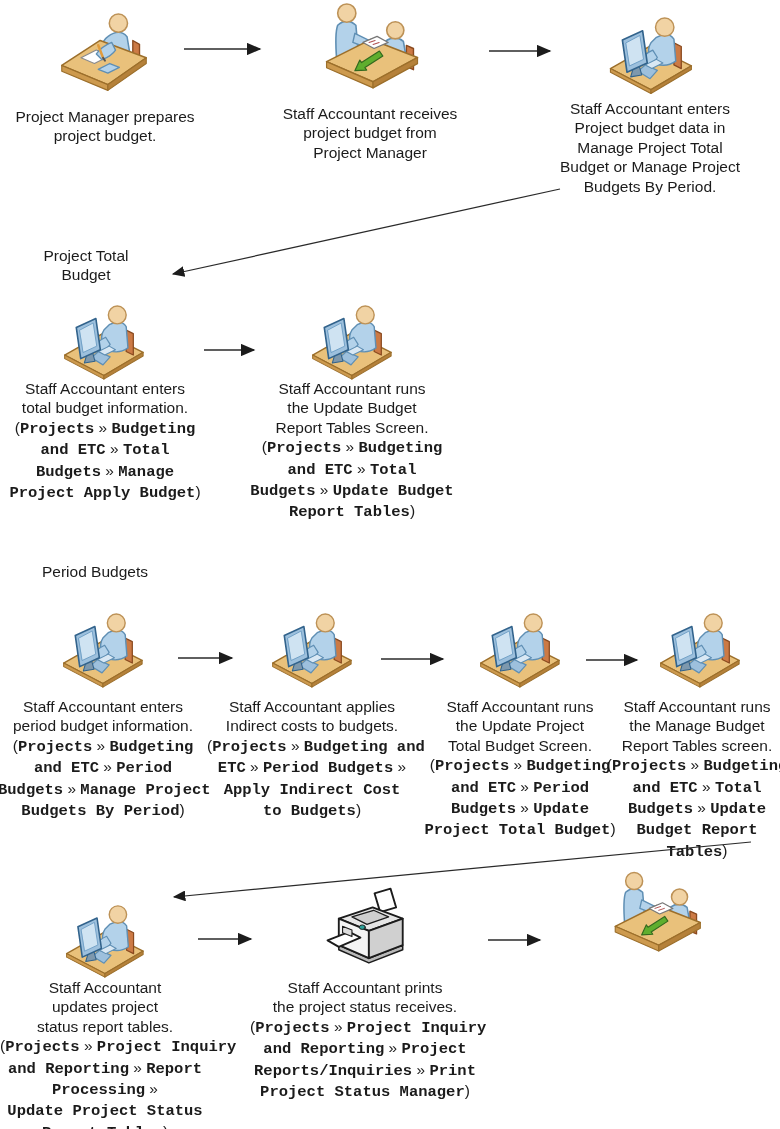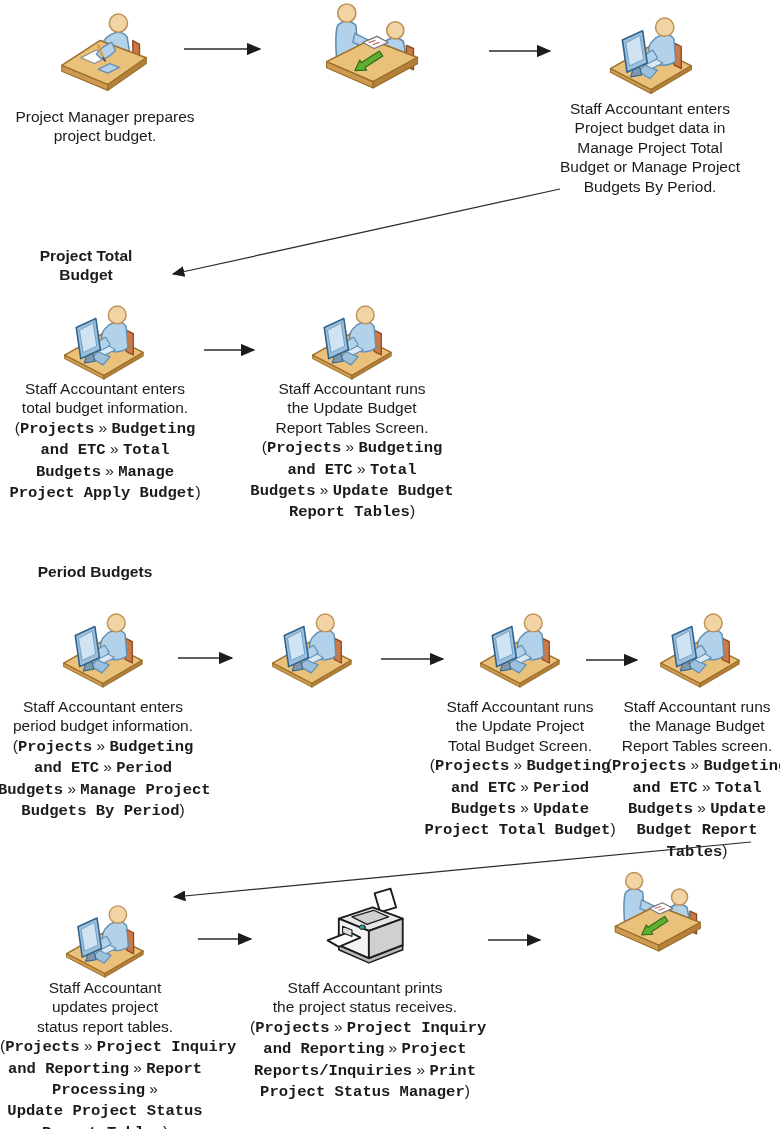--- a/index.html
+++ b/index.html
@@ -8,21 +8,21 @@
     font-family:"Liberation Sans","DejaVu Sans",sans-serif;
     color:#111;
   }
   .caption{
     position:absolute;
     font-size:15.5px;line-height:19.4px;
     text-align:center;white-space:pre;color:#1b1b1b;
   }
   .caption .b{font-weight:bold;font-family:Liberation Mono, monospace;}
   .sec-header{
-    position:absolute;font-size:15.5px;line-height:19.4px;font-weight:bold;
+    position:absolute;font-size:15.5px;line-height:19.4px;font-weight:normal;
     text-align:center;white-space:pre;color:#1b1b1b;
   }
   .icon{position:absolute;z-index:2;}
   .icon svg{width:100%;height:100%;display:block;}
   .arrow-layer{position:absolute;left:0;top:0;z-index:1;}
   .defs-svg{position:absolute;width:0;height:0;overflow:hidden;}
 </style>
 </head>
 <body>
 
@@ -131,20 +131,23 @@
         <use href="#sym-handoff"></use>
       </svg>
   </div>
   <div class="icon" style="left:604px;top:6px;width:92px;height:92px;">
     <svg viewBox="0 0 100 92">
         <use href="#sym-computer"></use>
       </svg>
   </div>
   <div class="caption" style="left:0px;top:99px;width:210px;margin-top:8px;"><span>Project Manager prepares
 project budget.</span></div>
+  <div class="caption" style="left:266px;top:104px;width:208px;"><span>Staff Accountant receives
+project budget from
+Project Manager</span></div>
   <div class="caption" style="left:540px;top:99px;width:220px;"><span>Staff Accountant enters
 Project budget data in
 Manage Project Total
 Budget or Manage Project
 Budgets By Period.</span></div>
 
   <div class="icon" style="left:58px;top:298px;width:90px;height:82px;">
     <svg viewBox="0 0 100 92">
         <use href="#sym-computer"></use>
       </svg>
@@ -187,20 +190,26 @@
     <svg viewBox="0 0 100 92">
         <use href="#sym-computer"></use>
       </svg>
   </div>
   <div class="caption" style="left:-2px;top:697px;width:210px;"><span>Staff Accountant enters
 period budget information.
 (</span><span class="b">Projects</span><span> » </span><span class="b">Budgeting
 and ETC</span><span> » </span><span class="b">Period
 Budgets</span><span> » </span><span class="b">Manage Project
 Budgets By Period</span><span>)</span></div>
+  <div class="caption" style="left:207px;top:697px;width:210px;"><span>Staff Accountant applies
+Indirect costs to budgets.
+(</span><span class="b">Projects</span><span> » </span><span class="b">Budgeting and
+ETC</span><span> » </span><span class="b">Period Budgets</span><span> »
+</span><span class="b">Apply Indirect Cost
+to Budgets</span><span>)</span></div>
   <div class="caption" style="left:415px;top:697px;width:210px;"><span>Staff Accountant runs
 the Update Project
 Total Budget Screen.
 (</span><span class="b">Projects</span><span> » </span><span class="b">Budgeting
 and ETC</span><span> » </span><span class="b">Period
 Budgets</span><span> » </span><span class="b">Update
 Project Total Budget</span><span>)</span></div>
   <div class="caption" style="left:600px;top:697px;width:194px;"><span>Staff Accountant runs
 the Manage Budget
 Report Tables screen.

